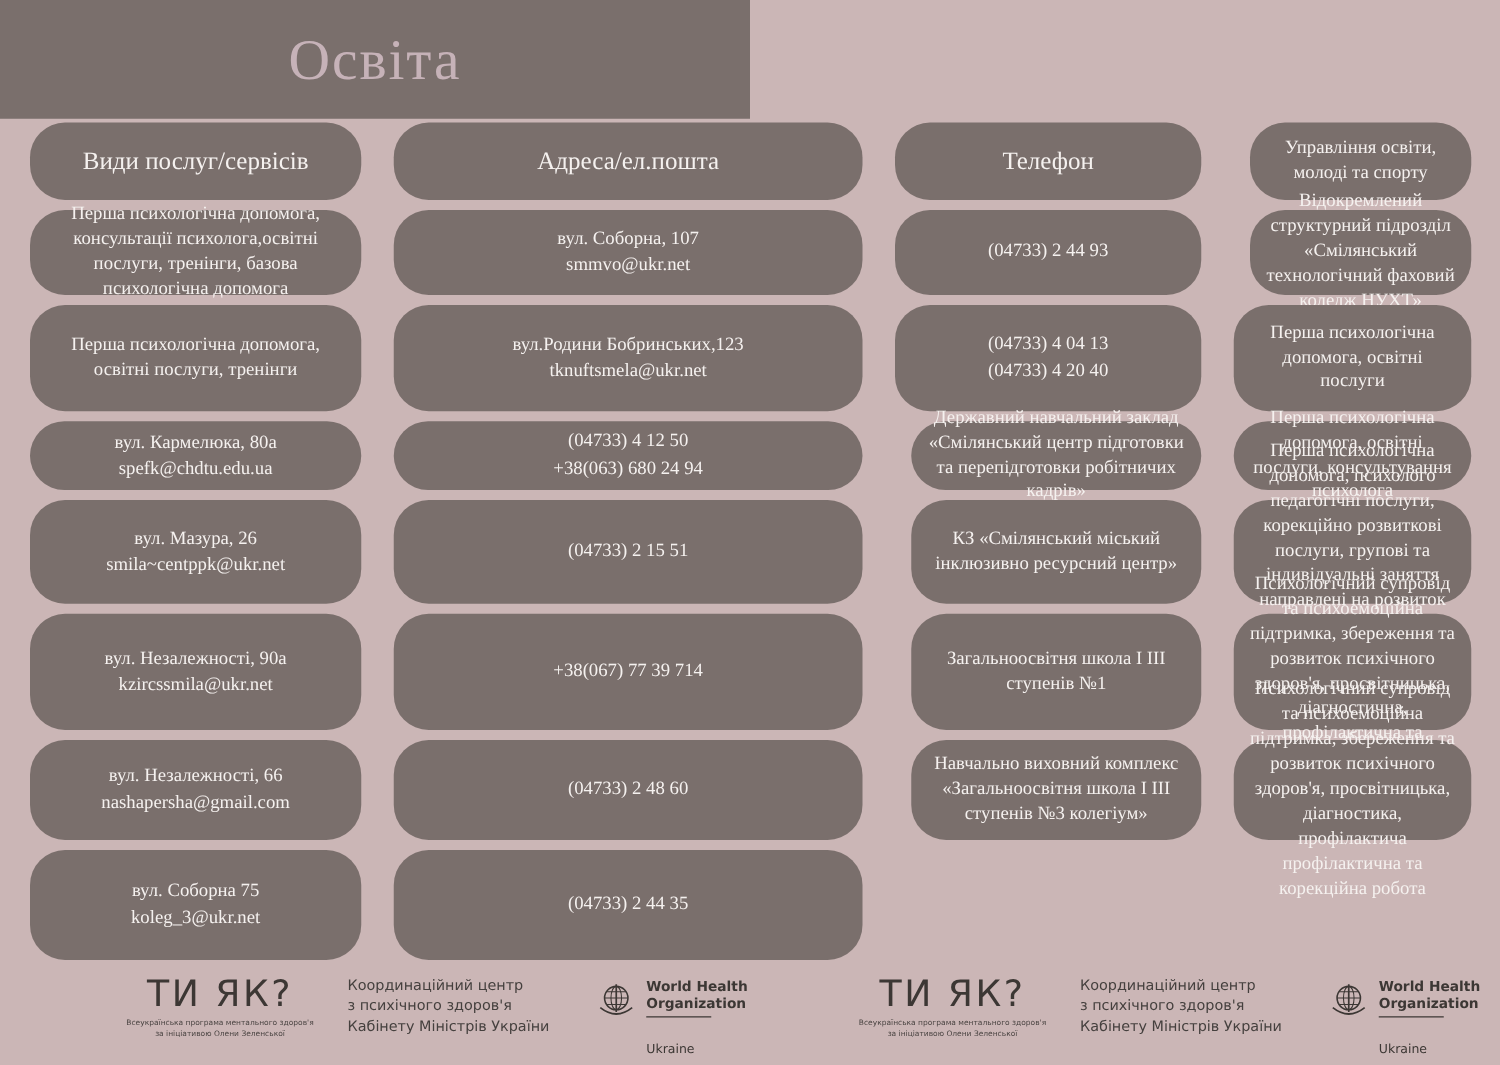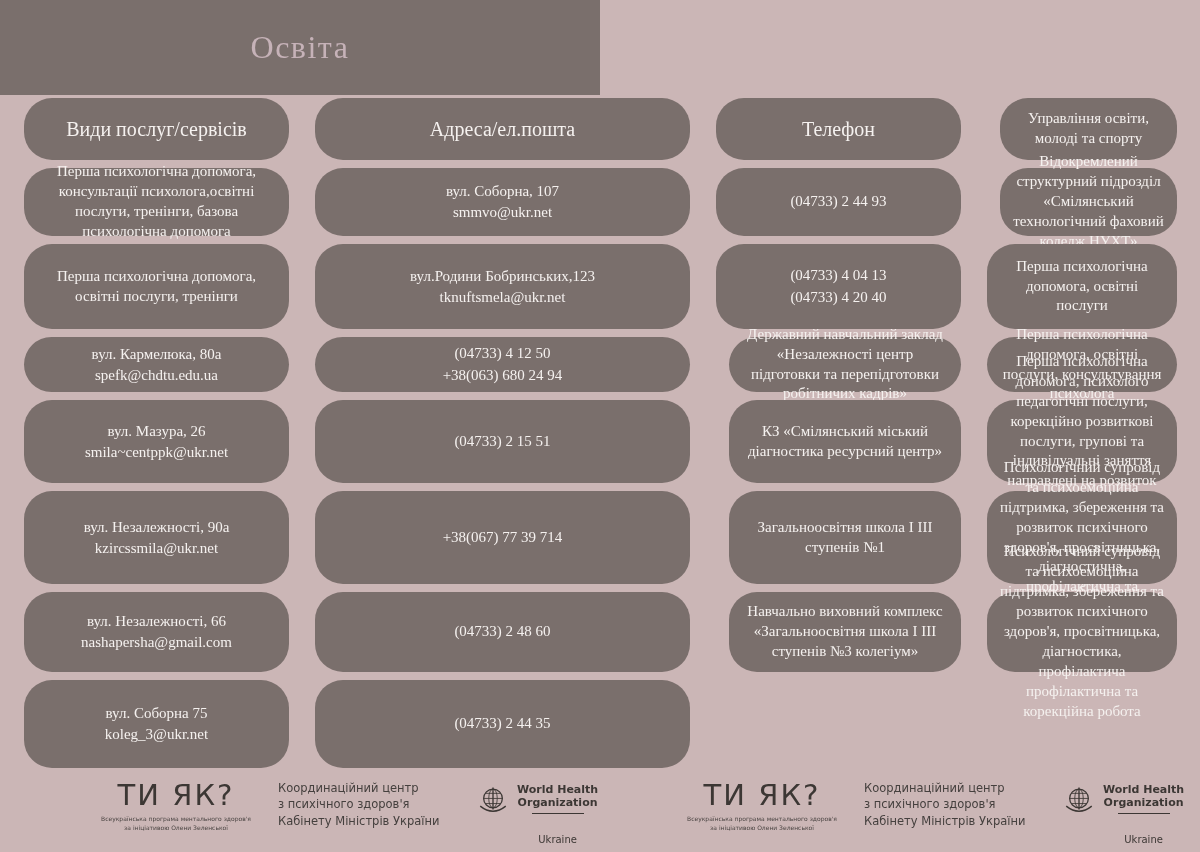--- a/index.html
+++ b/index.html
@@ -7,21 +7,21 @@
     width:1200px;height:852px;overflow:hidden;position:relative;
     background:#cbb6b6;
     font-family:"Liberation Serif","DejaVu Serif",serif;
   }
   .title-block{
     position:absolute;left:0;top:0;width:600px;height:95px;
     background:#7a6f6c;
     display:flex;align-items:center;justify-content:center;
   }
   .page-title{
-    margin:0;font-weight:400;font-size:32px;letter-spacing:1.5px;
+    margin:0;font-weight:400;font-size:46px;letter-spacing:1.5px;
     color:#c6b2b8;font-family:"Liberation Serif","DejaVu Serif",serif;
   }
   .grid{
     position:absolute;left:24px;top:98px;
     display:grid;
     grid-template-columns:265px 375px 245px 190px;
     grid-template-rows:62px 68px 85px 55px 83px 93px 80px 88px;
     column-gap:26px;row-gap:8px;
   }
   .pill{
@@ -51,21 +51,20 @@
   }
   .coord{
     font-family:"DejaVu Sans","Liberation Sans",sans-serif;
     font-size:11.5px;line-height:1.42;color:#45403e;
     width:176px;margin-top:0;
   }
   .who{display:flex;gap:7px;margin-top:4px;align-items:flex-start;}
   .who-text{
     font-family:"DejaVu Sans","Liberation Sans",sans-serif;
     color:#3c3734;
-    text-align:center;
   }
   .who-name{font-size:11px;font-weight:700;line-height:1.15;}
   .who-country{
     display:inline-block;font-size:10px;margin-top:4px;padding-top:20px;
     border-top:1px solid #3c3734;min-width:52px;
   }
 </style>
 </head>
 <body>
 
@@ -104,32 +103,32 @@
   <div class="pill serv">Перша психологічна допомога, освітні послуги</div>
   <div class="pill addr">
     <span>вул. Кармелюка, 80а</span>
     <span>spefk@chdtu.edu.ua</span>
   </div>
   <div class="pill phone">
     <span>(04733) 4 12 50</span>
     <span>+38(063) 680 24 94</span>
   </div>
 
-  <div class="pill inst">Державний навчальний заклад «Незалежності центр підготовки та перепідготовки робітничих кадрів»</div>
+  <div class="pill inst">Державний навчальний заклад «Смілянський центр підготовки та перепідготовки робітничих кадрів»</div>
   <div class="pill serv">Перша психологічна допомога, освітні послуги, консультування психолога</div>
   <div class="pill addr">
     <span>вул. Мазура, 26</span>
     <span>smila~centppk@ukr.net</span>
   </div>
   <div class="pill phone">
     <span>(04733) 2 15 51</span>
     <span></span>
   </div>
 
-  <div class="pill inst">КЗ «Смілянський міський діагностика ресурсний центр»</div>
+  <div class="pill inst">КЗ «Смілянський міський інклюзивно ресурсний центр»</div>
   <div class="pill serv">Перша психологічна допомога, психолого педагогічні послуги, корекційно розвиткові послуги, групові та індивідуальні заняття направлені на розвиток дитини з особливими освітними потребами</div>
   <div class="pill addr">
     <span>вул. Незалежності, 90а</span>
     <span>kzircssmila@ukr.net</span>
   </div>
   <div class="pill phone">
     <span>+38(067) 77 39 714</span>
     <span></span>
   </div>
 

